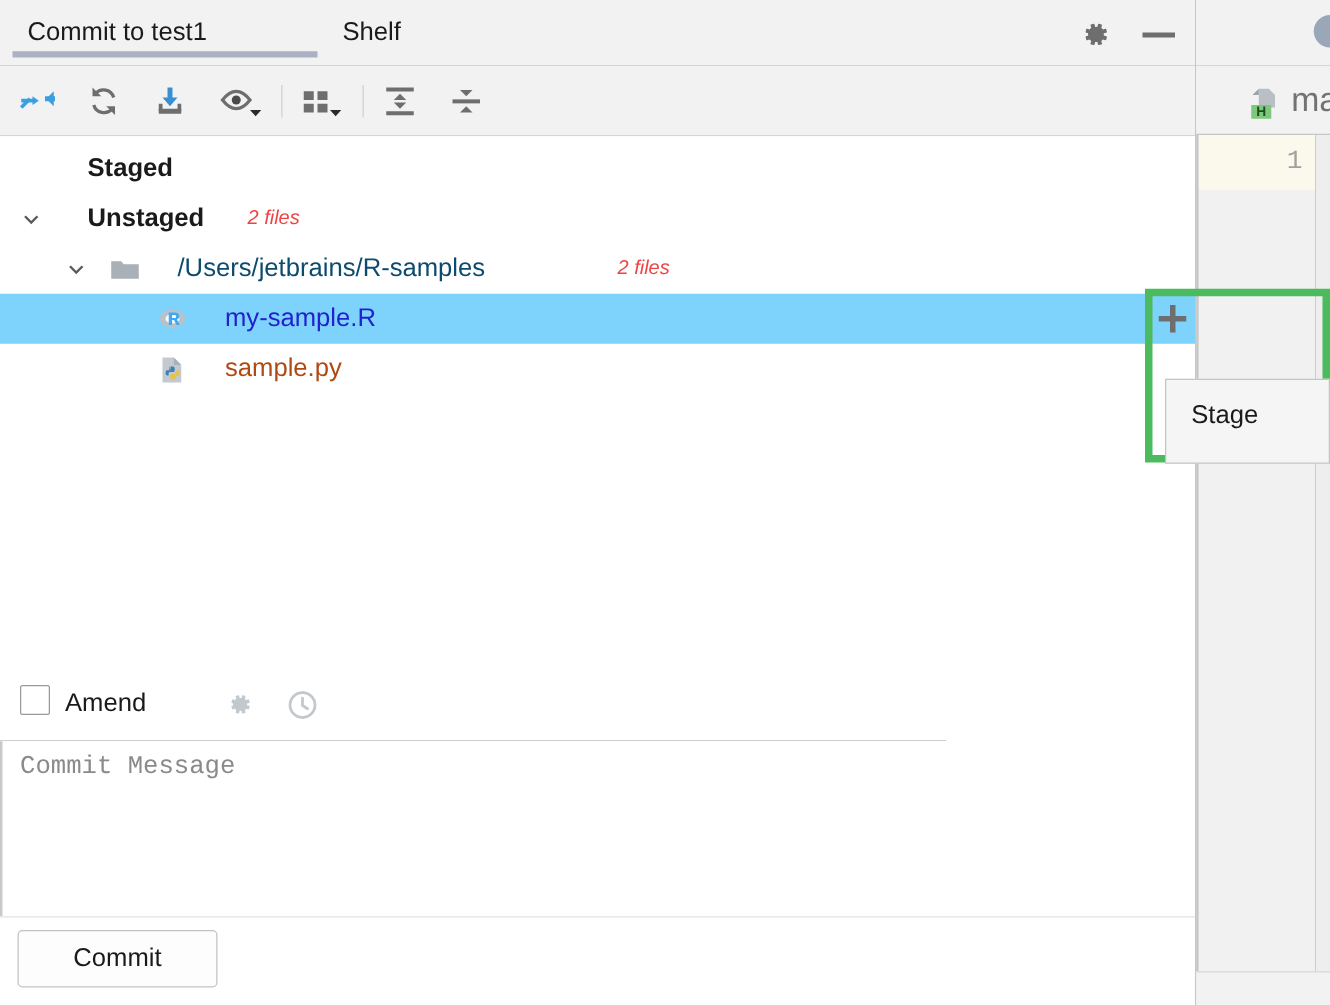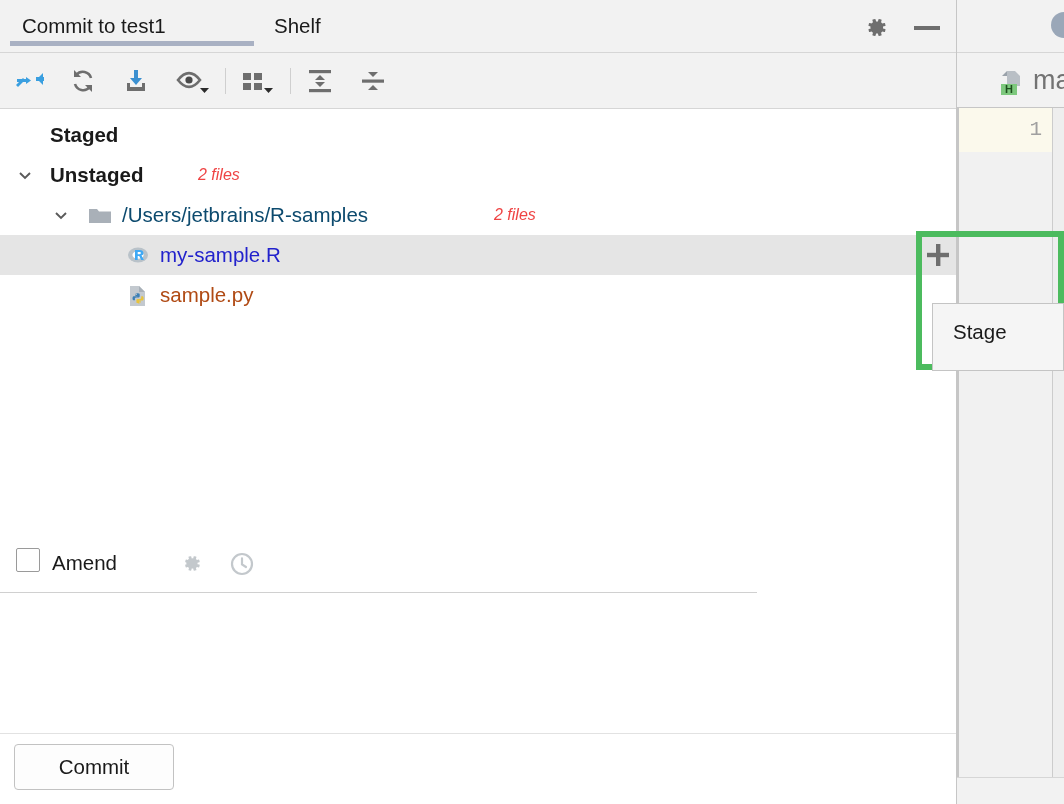--- a/index.html
+++ b/index.html
@@ -108,26 +108,27 @@
     background: #ffffff;
     overflow: hidden;
   }
   .row {
     position: absolute;
     left: 0;
     width: 956px;
     height: 40px;
     cursor: default;
   }
-  .row.selected { background: #e5e5e5; }
+  .row.selected { background: #7dd3fc; }
   .row .label {
     position: absolute;
     top: 0; height: 40px; line-height: 40px;
     white-space: nowrap;
     font-size: 20.5px;
+    margin-left: 20px;
   }
   .chev {
     position: absolute;
     top: 12px;
     width: 16px; height: 16px;
   }
   .bold-label { font-weight: bold; color: #1a1a1a; }
   .count {
     position: absolute;
     top: 0; height: 40px; line-height: 40px;
@@ -487,20 +488,23 @@
       </div>
 
       <div id="amend-clock">
         <svg viewBox="0 0 26 26" width="26" height="26">
           <circle cx="13" cy="13" r="10" fill="none" stroke="#c3c8cc" stroke-width="2.2"></circle>
           <path fill="none" stroke="#c3c8cc" stroke-width="2.2" stroke-linecap="round" d="M13 7.4v6l4 2.6"></path>
         </svg>
       </div>
     </div>
 
+    <div id="msg-area">
+      <div id="msg-placeholder">Commit Message</div>
+    </div>
 
     <div id="btn-bar">
       <div class="pbtn" id="btn-commit">Commit</div>
 
     </div>
   </div>
 
   <div id="right-strip">
     <div id="rs-top">
       <div id="rs-circle"></div>

